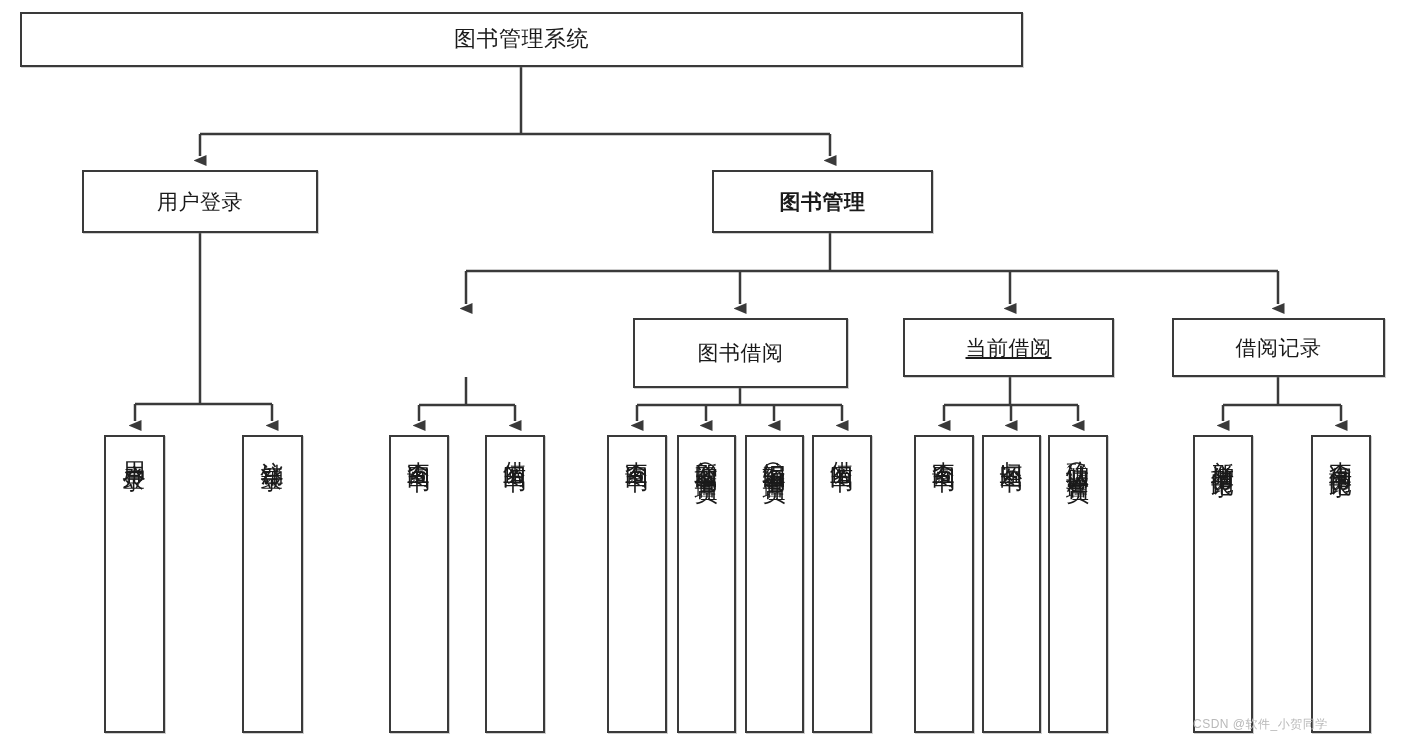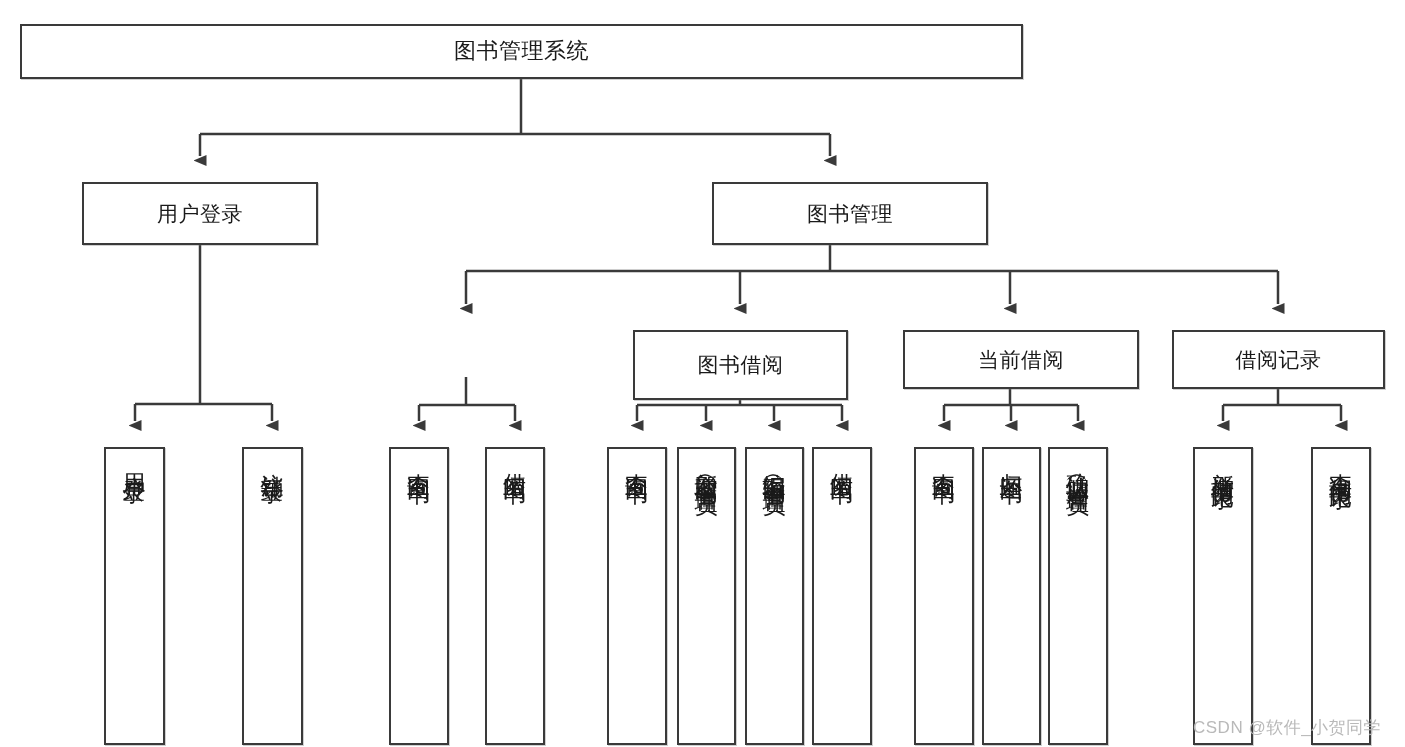--- a/index.html
+++ b/index.html
@@ -28,21 +28,20 @@
   .node {
     position: absolute;
     box-sizing: border-box;
     border: 2px solid #3a3a3a;
     background: #ffffff;
     display: flex;
     align-items: center;
     justify-content: center;
     color: #1a1a1a;
     box-shadow: 1px 1px 0 rgba(120,120,120,0.35);
-    margin-top: 12px;
   }
   .node .label {
     display: block;
     text-align: center;
     line-height: 1.22;
     color: #1a1a1a;
   }
   .node.horizontal .label {
     font-size: 21px;
     letter-spacing: 0.5px;
@@ -61,21 +60,21 @@
     text-orientation: upright;
     font-size: 23px;
     line-height: 1.05;
     letter-spacing: 3px;
     white-space: nowrap;
   }
   .watermark {
     position: absolute;
     left: 1193px;
     top: 716px;
-    font-size: 17px;
+    font-size: 12px;
     color: #b9b9b9;
     white-space: nowrap;
     letter-spacing: 0.5px;
   }
 </style>
 </head>
 <body>
 
 <div id="canvas">
 
@@ -129,28 +128,28 @@
     </g>
   </svg>
 
   <div class="node root horizontal" style="left:20px; top:12px; width:1003px; height:55px;">
     <span class="label">图书管理系统</span>
   </div>
 
   <div class="node horizontal" style="left:82px; top:170px; width:236px; height:63px;">
     <span class="label">用户登录</span>
   </div>
-  <div class="node horizontal" style="left:712px; top:170px; width:276px; height:63px;">
+  <div class="node horizontal" style="left:712px; top:170px; width:221px; height:63px;font-weight:bold;">
     <span class="label">图书管理</span>
   </div>
 
   <div class="node horizontal" style="left:633px; top:318px; width:215px; height:70px;">
     <span class="label">图书借阅</span>
   </div>
-  <div class="node horizontal" style="left:903px; top:318px; width:236px; height:59px;">
+  <div class="node horizontal" style="left:903px; top:318px; width:211px; height:59px;text-decoration:underline;">
     <span class="label">当前借阅</span>
   </div>
   <div class="node horizontal" style="left:1172px; top:318px; width:213px; height:59px;">
     <span class="label">借阅记录</span>
   </div>
 
   <div class="node vertical" style="left:104px; top:435px; width:61px; height:298px;">
     <span class="label">用户登录</span>
   </div>
   <div class="node vertical" style="left:242px; top:435px; width:61px; height:298px;">

